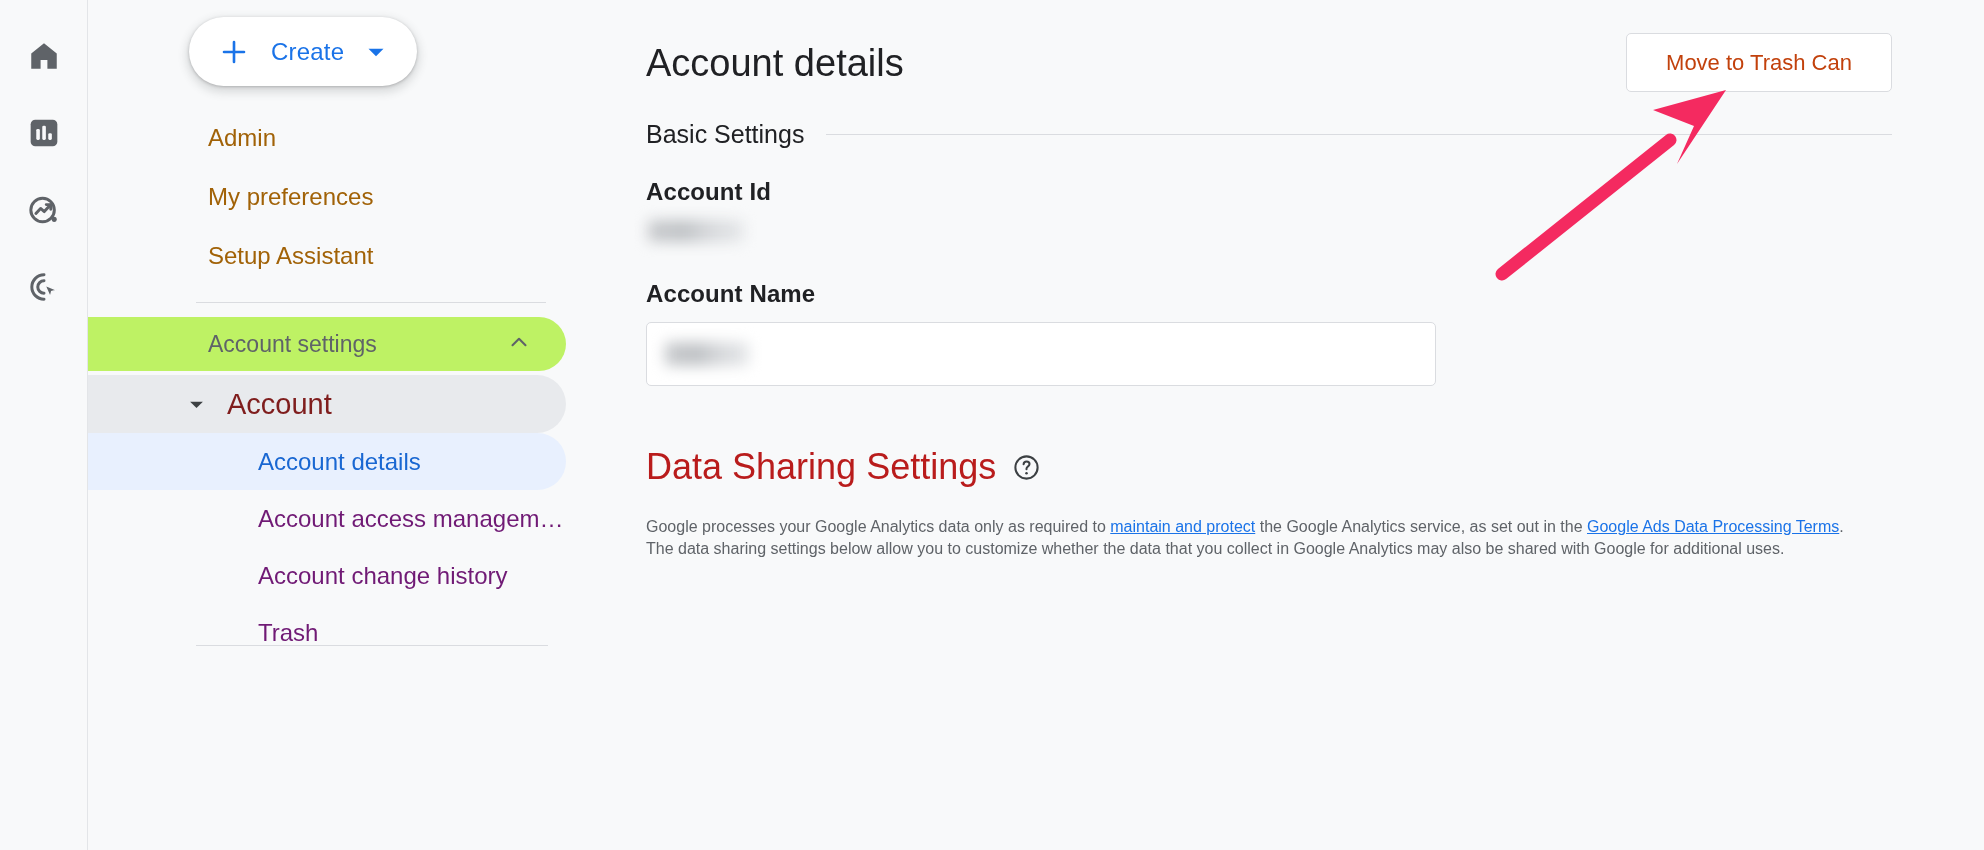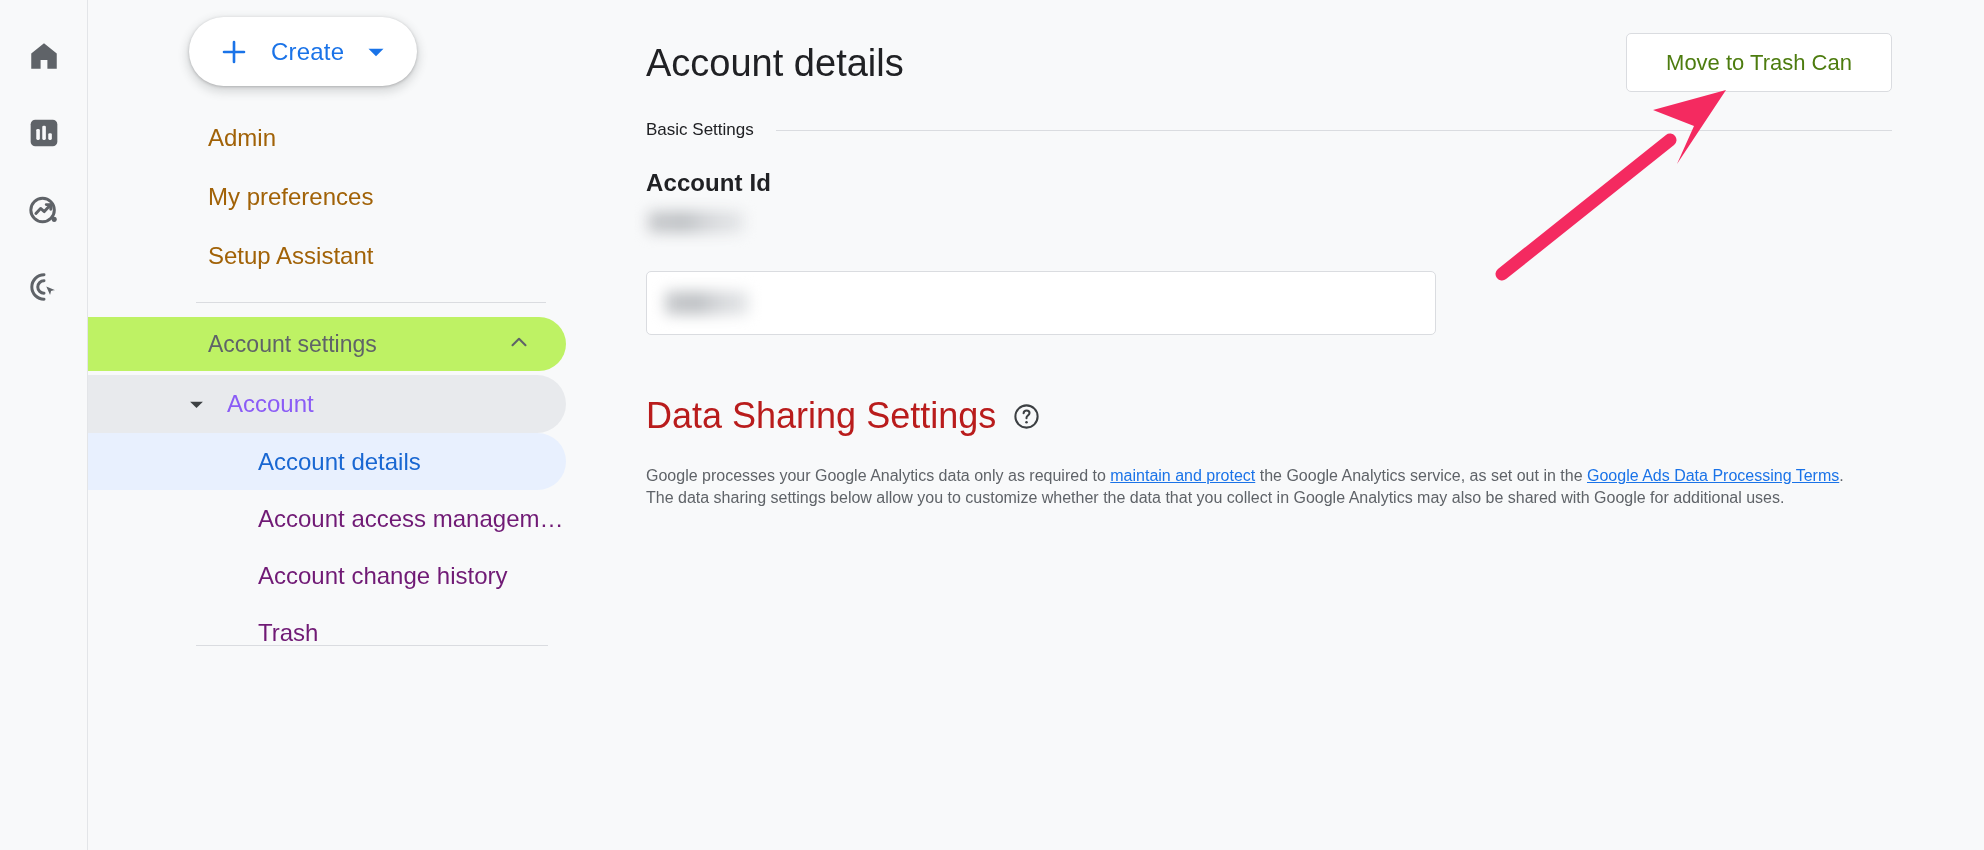--- a/index.html
+++ b/index.html
@@ -89,21 +89,21 @@
   #account-row {
     margin-top: 4px;
     height: 58px;
     width: 478px;
     background: #E8EAED;
     border-radius: 0 29px 29px 0;
     display: flex; align-items: center;
     cursor: pointer;
   }
   #account-caret { margin-left: 100px; display:flex; align-items:center; }
-  #account-label { font-size: 24px; color: #8b5cf6; font-weight: 400; margin-left: 22px; }
+  #account-label { font-size: 29px; color: #7f1d1d; font-weight: 400; margin-left: 22px; }
 
   .sub-item {
     height: 57px;
     width: 478px;
     display: flex; align-items: center;
     padding-left: 170px;
     font-size: 24px;
     color: #701a75;
     cursor: pointer;
     border-radius: 0 29px 29px 0;
@@ -135,33 +135,33 @@
     margin-top: 14px;
   }
   #trash-btn {
     position: absolute;
     right: 92px; top: 33px;
     width: 266px; height: 59px;
     background: #FFFFFF;
     border: 1px solid #DADCE0;
     border-radius: 5px;
     display: flex; align-items: center; justify-content: center;
-    color: #4d7c0f;
+    color: #c2410c;
     font-size: 22px;
     font-weight: 500;
     cursor: pointer;
   }
 
   #basic-settings-row {
     display: flex; align-items: center;
     margin-top: 38px;
     padding-right: 92px;
   }
   #basic-settings-label {
-    font-size: 17px; color: #202124; font-weight: 400;
+    font-size: 25px; color: #202124; font-weight: 400;
     white-space: nowrap;
   }
   #basic-settings-rule {
     flex: 1 1 auto; height: 1px; background: #DADCE0; margin-left: 22px;
   }
 
   .field-label {
     font-size: 24px;
     font-weight: 700;
     color: #202124;
@@ -338,20 +338,21 @@
       <span id="basic-settings-label">Basic Settings</span>
       <span id="basic-settings-rule"></span>
     </div>
 
     <div id="acct-id-block">
       <div class="field-label">Account Id</div>
       <div id="acct-id-val" class="blur-val"></div>
     </div>
 
     <div id="acct-name-block">
+      <div class="field-label">Account Name</div>
       <div id="acct-name-input">
         <div id="acct-name-val" class="blur-val"></div>
       </div>
     </div>
 
 
     <div id="data-sharing-heading">
       <span id="data-sharing-title">Data Sharing Settings</span>
       <span id="help-icon">
         <svg width="29" height="29" viewBox="0 0 24 24">

